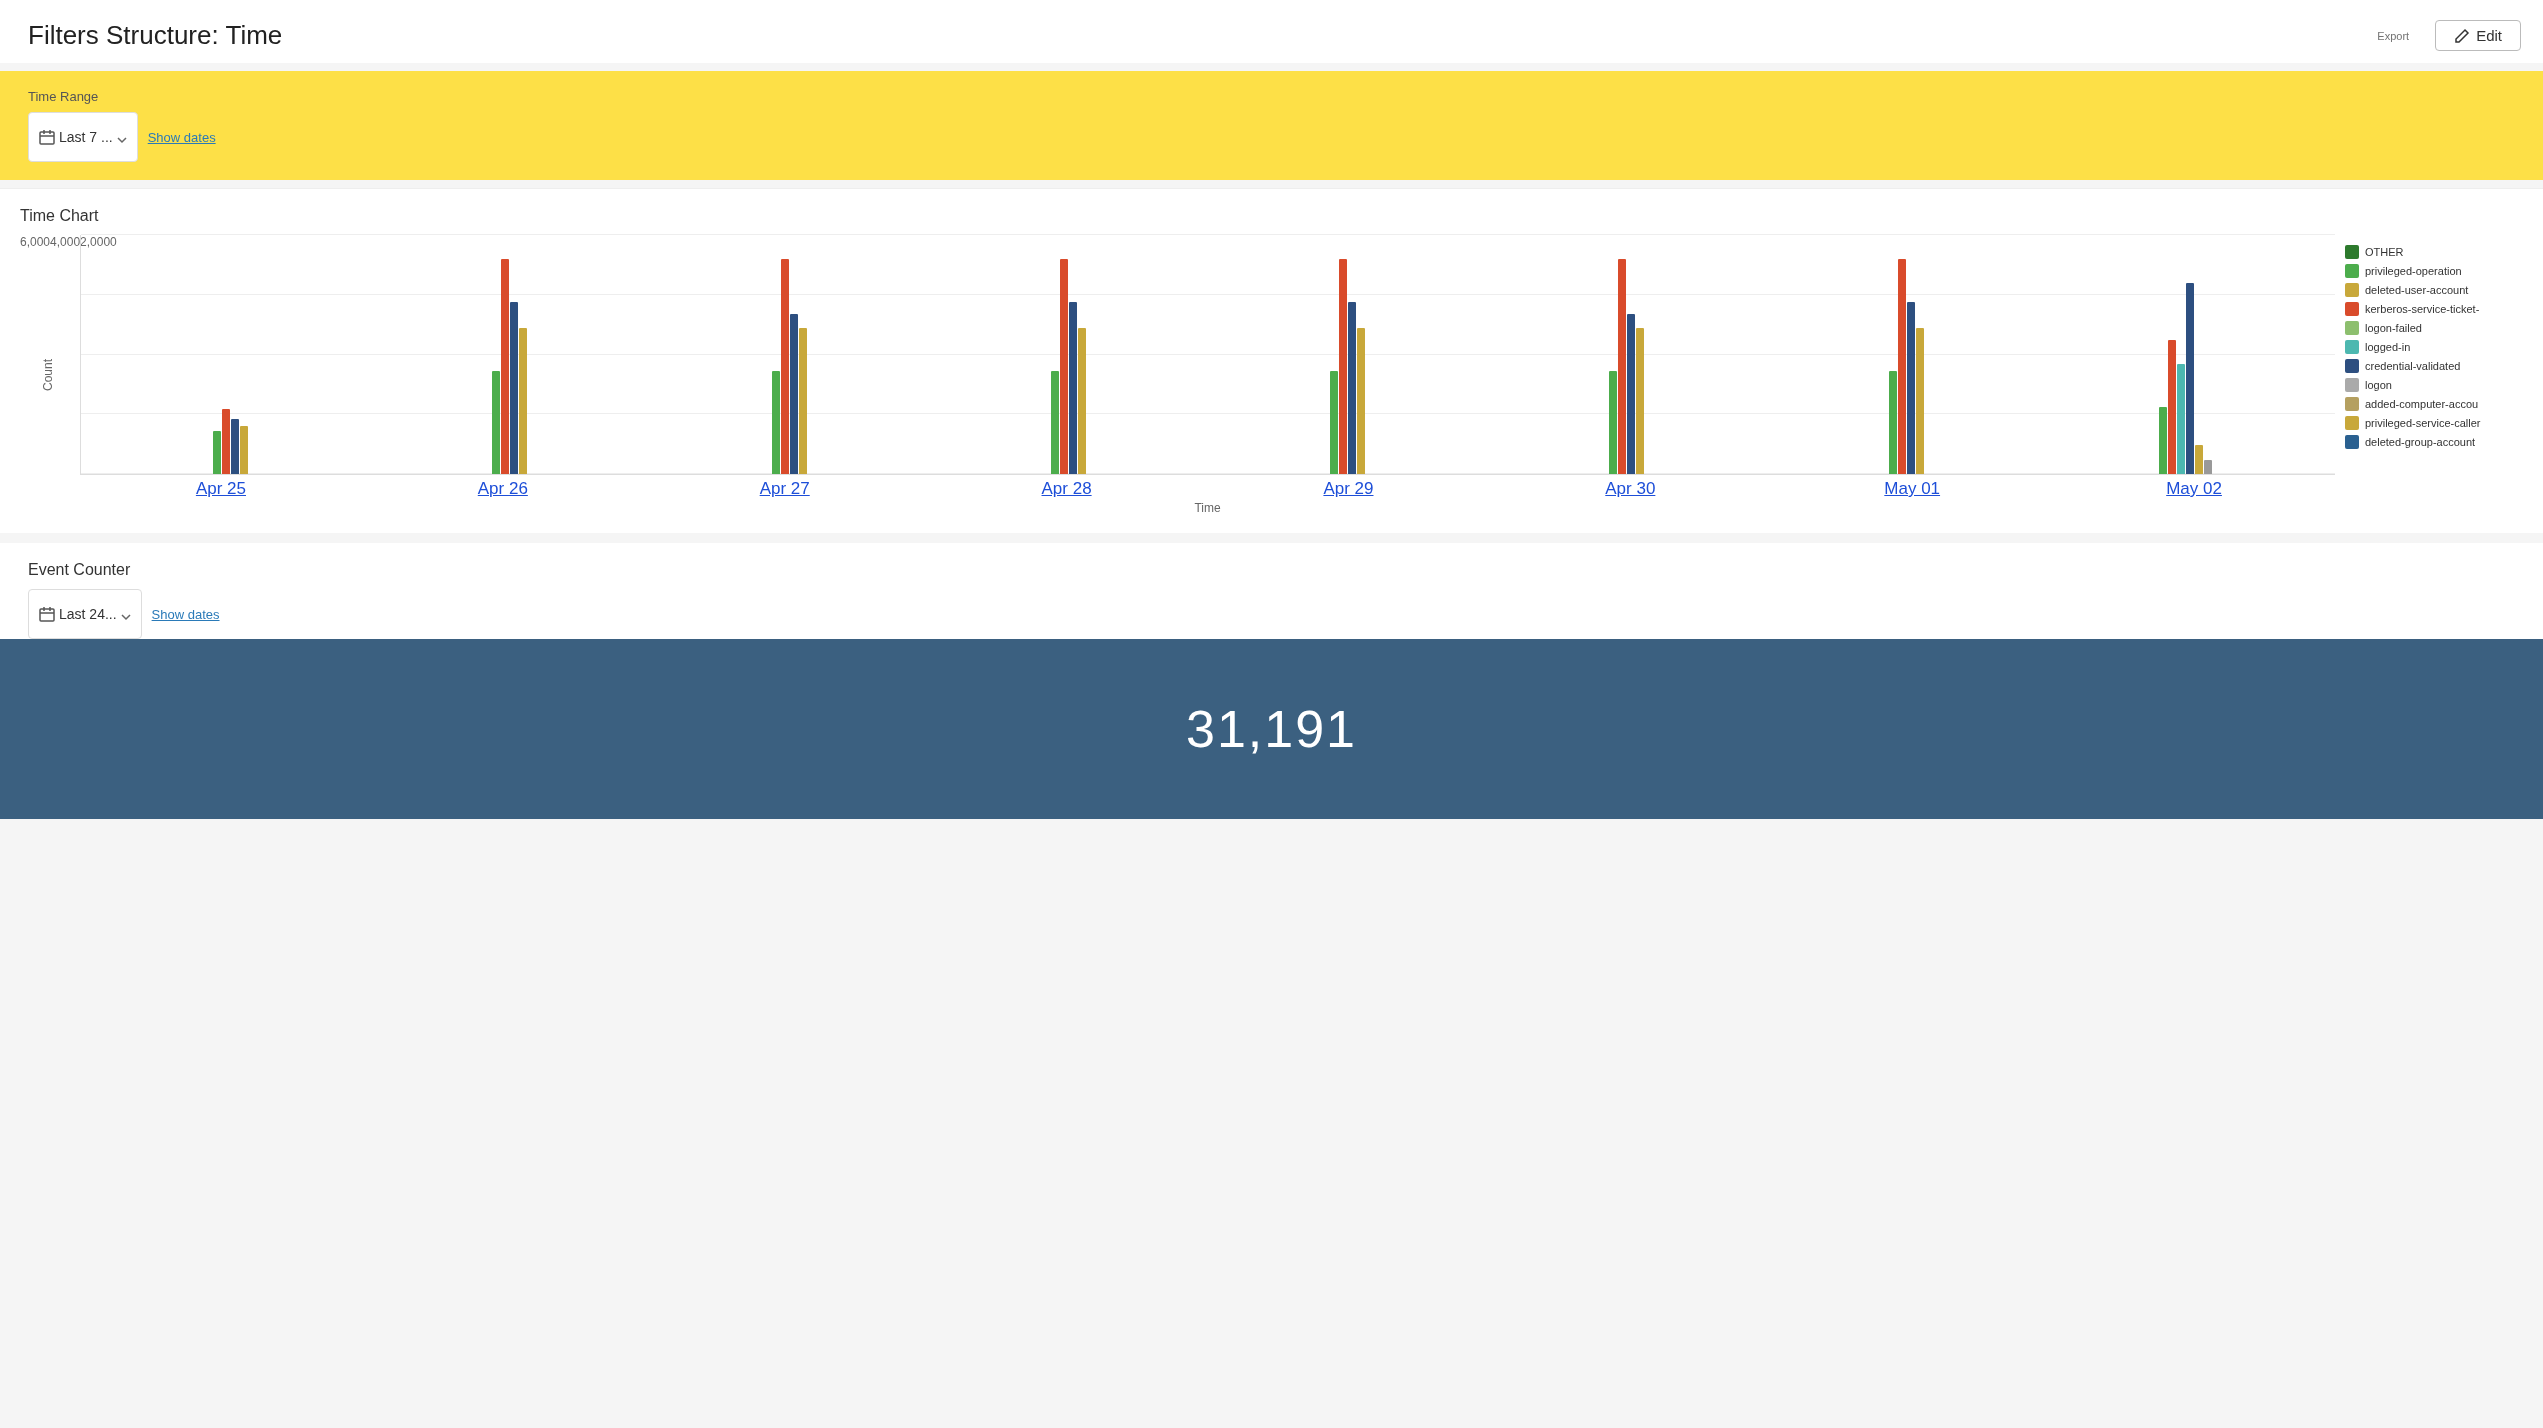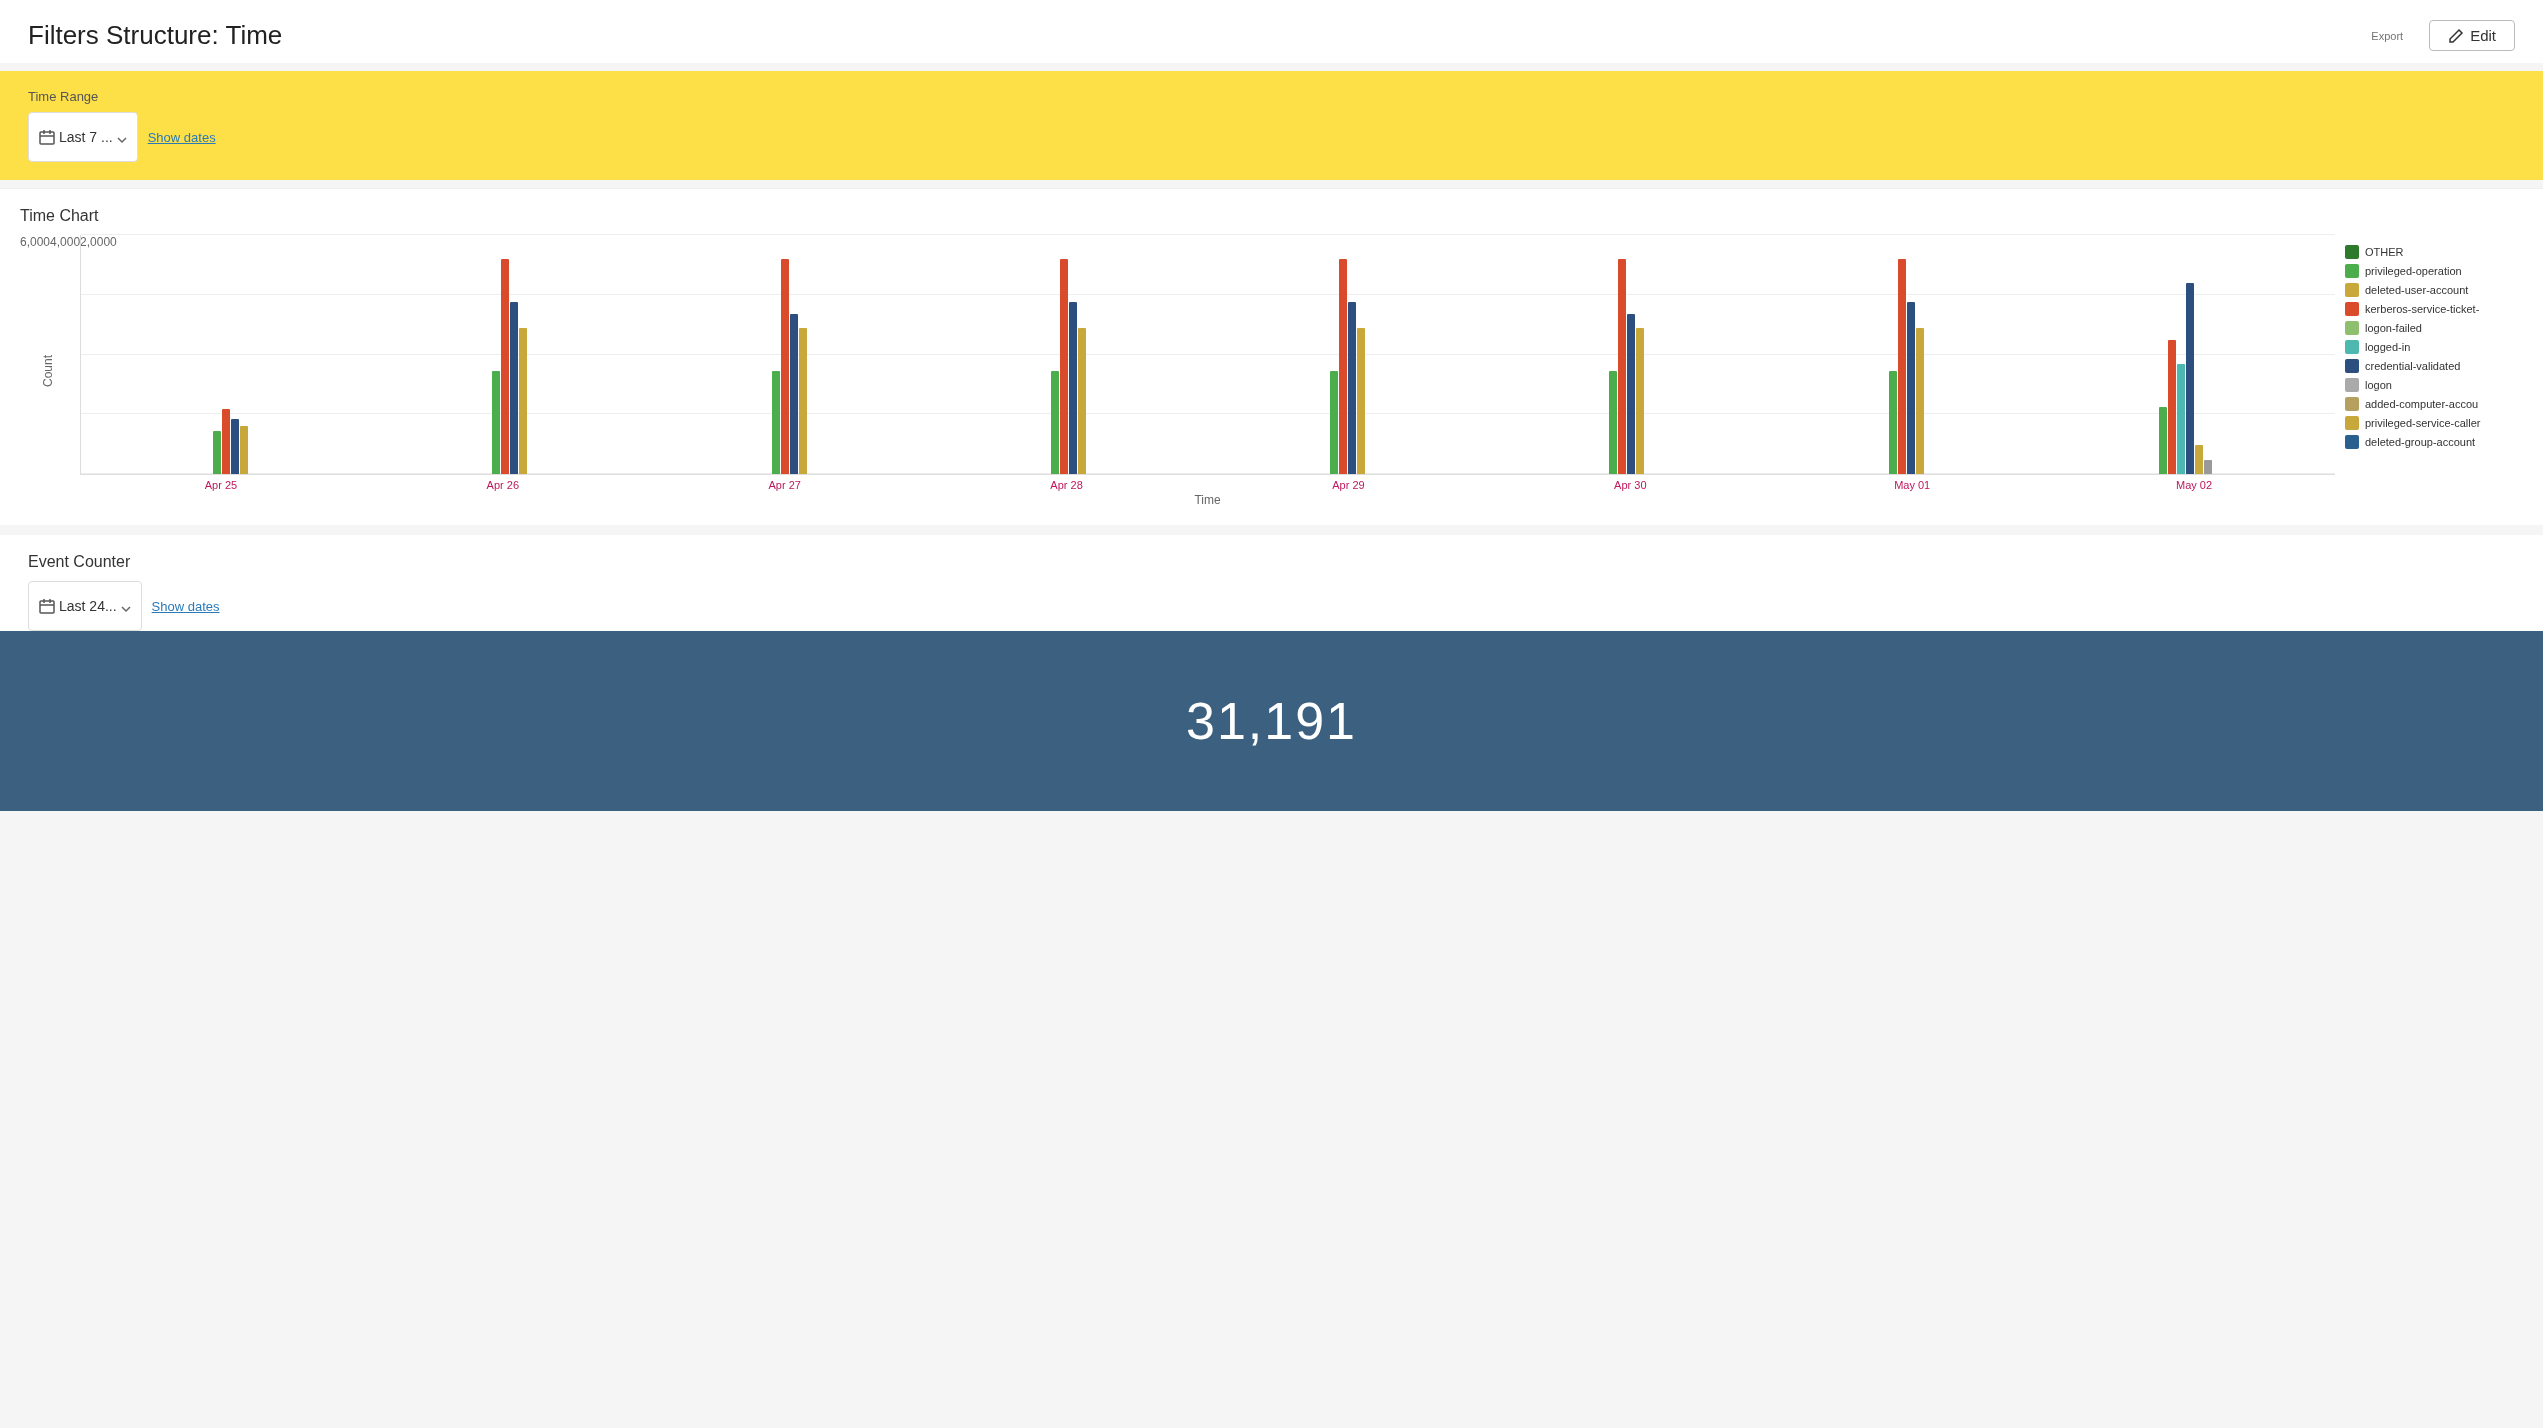--- a/index.html
+++ b/index.html
@@ -1,20 +1,20 @@
 <!DOCTYPE html>
 <html><head>
   <meta charset="utf-8">
   <style>
     * { box-sizing: border-box; margin: 0; padding: 0; }
     body { font-family: -apple-system, BlinkMacSystemFont, 'Segoe UI', Arial, sans-serif; background: #f5f5f5; color: #333; font-size: 14px; }
 
     .page-header {
       display: flex; align-items: center; justify-content: space-between;
-      padding: 20px 28px 12px 28px; background: #fff;
+      padding: 20px 22px 12px 28px; background: #fff;
     }
     .page-title { font-size: 26px; font-weight: 400; color: #222; }
 
     .header-actions { display: flex; align-items: center; gap: 12px; }
     .export-btn {
       background: none; border: none; color: #737373; font-size: 11px; cursor: pointer; padding: 6px 14px;
     }
     .edit-btn {
       background: none; border: 1.5px solid #bbb; border-radius: 4px; color: #333;
       font-size: 15px; cursor: pointer; padding: 6px 18px; display: flex; align-items: center; gap: 6px;
@@ -47,21 +47,21 @@
 
     .chart-inner { margin-left: 60px; position: relative; }
     .chart-grid { position: relative; height: 240px; border-left: 1px solid #ddd; border-bottom: 1px solid #ddd; }
     .grid-line { position: absolute; left: 0; right: 0; border-top: 1px solid #eee; }
 
     .bars-container { position: absolute; left: 0; right: 0; top: 0; bottom: 0; display: flex; align-items: flex-end; padding: 0 10px; }
     .date-group { flex: 1; display: flex; align-items: flex-end; justify-content: center; gap: 1px; height: 100%; padding: 0 2px; }
     .bar { min-width: 6px; border-radius: 1px 1px 0 0; }
 
     .x-axis { display: flex; margin-left: 0; margin-top: 4px; }
-    .x-label { flex: 1; text-align: center; font-size: 11px; color: #be185d; }
+    .x-label { flex: 1; text-align: center; font-size: 17px; color: #1d4ed8; text-decoration: underline; }
     .x-title { text-align: center; font-size: 12px; color: #666; margin-top: 2px; }
 
     .legend { width: 200px; padding: 10px 0 0 10px; font-size: 11px; }
     .legend-item { display: flex; align-items: center; gap: 6px; margin-bottom: 5px; }
     .legend-color { width: 14px; height: 14px; border-radius: 2px; flex-shrink: 0; }
 
     
     .event-counter-section { background: #fff; padding: 18px 28px 0 28px; margin-top: 10px; }
     .event-counter-title { font-size: 16px; font-weight: 500; margin-bottom: 10px; }
 

